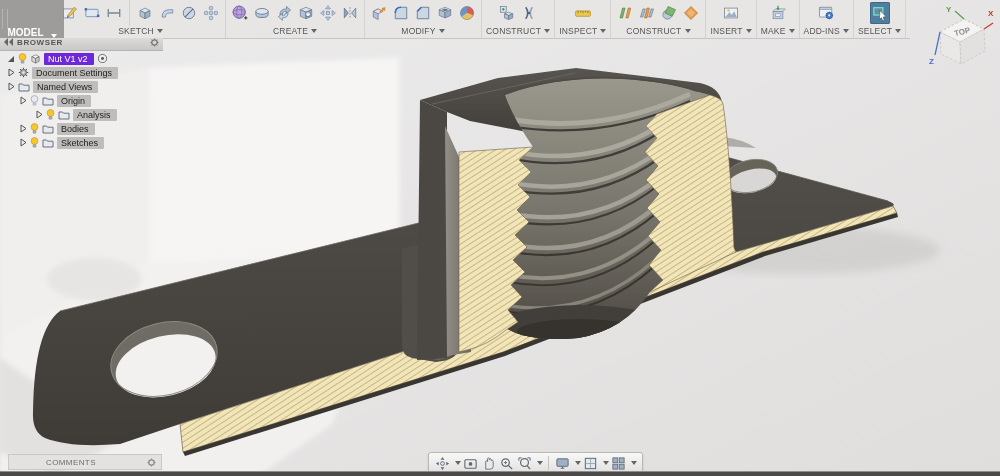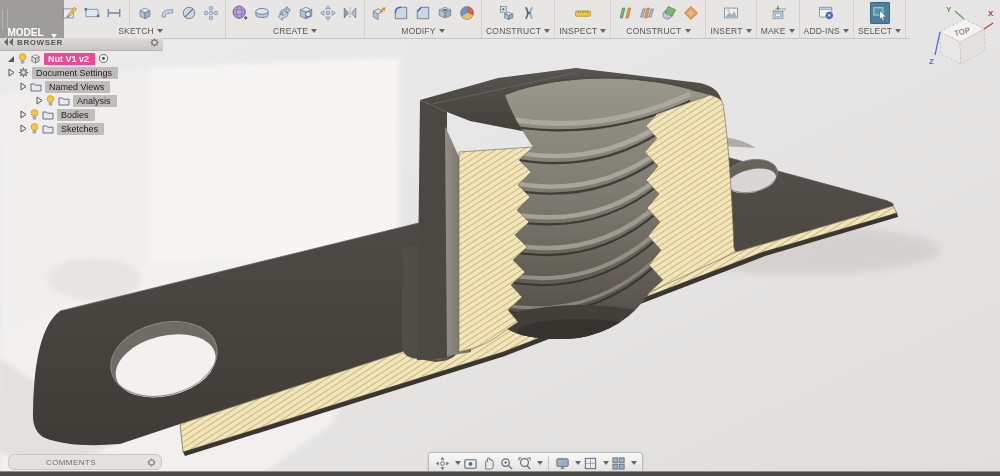--- a/index.html
+++ b/index.html
@@ -32,32 +32,32 @@
             cursor:pointer;white-space:nowrap;letter-spacing:.2px;}
   
   .browser{position:absolute;left:0;top:38px;width:170px;}
   .browser-header{width:163px;height:13px;background:linear-gradient(#dcdbda,#c9c8c7);
                   border-bottom:1px solid #b5b4b3;display:flex;align-items:flex-start;
                   padding:0 4px;box-sizing:border-box;}
   .browser-title{font-size:8px;font-weight:bold;color:#555;letter-spacing:.6px;margin-left:4px;flex:1;}
   .b-row{display:flex;align-items:center;height:13px;margin-top:1px;gap:3px;}
   .chip{background:rgba(179,178,177,.82);font-size:9px;color:#1d1d1d;padding:1px 6px 1px 4px;
         border-radius:1px;white-space:nowrap;line-height:10px;}
-  .chip.root{background:#ec4899;color:#fff;font-weight:bold;}
+  .chip.root{background:#6d28d9;color:#fff;font-weight:normal;}
   
   .viewcube{position:absolute;right:2px;top:2px;cursor:pointer;}
   
   .navbar{position:absolute;left:428px;top:452px;height:20px;display:flex;align-items:center;
           background:linear-gradient(#f8f8f7,#e2e1e0);border:1px solid #b9b8b7;border-radius:3px;
           padding:0 5px;gap:1px;box-shadow:0 1px 2px rgba(0,0,0,.15);}
   .nav-btn{display:flex;align-items:center;border:none;background:transparent;padding:1px;
            cursor:pointer;border-radius:2px;}
   .nav-sep{width:1px;height:14px;background:#c5c4c3;margin:0 4px;}
   .comments{position:absolute;left:8px;top:454px;width:154px;height:16px;background:#e3e2e1;
-            border:1px solid #c9c8c7;border-radius:6px;display:flex;align-items:center;
+            border:1px solid #c9c8c7;border-radius:0;display:flex;align-items:center;
             box-sizing:border-box;padding:0 5px;cursor:pointer;}
   .comments-label{font-size:8px;color:#6e6d6c;letter-spacing:.4px;margin-left:32px;flex:1;}
   .bottom-strip{position:absolute;left:0;bottom:0;width:1000px;height:4px;background:#4b4a49;
                 border-top:1px solid #8d8c8b;}
 </style>
 </head>
 <body>
 
 <div class="stage">
 
@@ -517,30 +517,43 @@
           <path d="M1,1 L6,4.5 L1,8 Z" fill="none" stroke="#555" stroke-width="1"></path>
         </svg>
       <svg width="11" height="11" viewBox="0 0 12 12">
           <circle cx="6" cy="6" r="3.2" fill="#b9b9b9" stroke="#5a5a5a" stroke-width="1"></circle>
           <path d="M6,0.8 V2.4 M6,9.6 V11.2 M0.8,6 H2.4 M9.6,6 H11.2 M2.3,2.3 L3.4,3.4 M8.6,8.6 L9.7,9.7 M9.7,2.3 L8.6,3.4 M3.4,8.6 L2.3,9.7" stroke="#5a5a5a" stroke-width="1.2"></path>
           <circle cx="6" cy="6" r="1.2" fill="#f0f0f0"></circle>
         </svg>
       <span class="chip">Document Settings</span>
     </div>
 
+    <div class="b-row" style="padding-left:8px">
+      <svg width="7" height="9" viewBox="0 0 7 9">
+          <path d="M1,1 L6,4.5 L1,8 Z" fill="none" stroke="#555" stroke-width="1"></path>
+        </svg>
+      <svg width="12" height="10" viewBox="0 0 12 10">
+          <path d="M1,2 L4.5,2 L5.5,3.2 L11,3.2 L11,9 L1,9 Z" fill="#e6e9ed" stroke="#5a6573" stroke-width="0.9"></path>
+        </svg>
+      <span class="chip">Named Views</span>
+    </div>
+
     <div class="b-row" style="padding-left:20px">
       <svg width="7" height="9" viewBox="0 0 7 9">
           <path d="M1,1 L6,4.5 L1,8 Z" fill="none" stroke="#555" stroke-width="1"></path>
         </svg>
+      <svg width="9" height="12" viewBox="0 0 9 12">
+          <circle cx="4.5" cy="4" r="3.4" fill="#e8ecf2" stroke="#9aa7b5" stroke-width="0.8"></circle>
+          <rect x="3" y="7.6" width="3" height="2.6" rx="0.6" fill="#c5cdd6" stroke="#9aa7b5" stroke-width="0.5"></rect>
+        </svg>
       <svg width="12" height="10" viewBox="0 0 12 10">
           <path d="M1,2 L4.5,2 L5.5,3.2 L11,3.2 L11,9 L1,9 Z" fill="#e6e9ed" stroke="#5a6573" stroke-width="0.9"></path>
         </svg>
-      <span class="chip">Named Views</span>
-    </div>
-
+      <span class="chip">Origin</span>
+    </div>
 
     <div class="b-row" style="padding-left:36px">
       <svg width="7" height="9" viewBox="0 0 7 9">
           <path d="M1,1 L6,4.5 L1,8 Z" fill="none" stroke="#555" stroke-width="1"></path>
         </svg>
       <svg width="9" height="12" viewBox="0 0 9 12">
           <circle cx="4.5" cy="4" r="3.4" fill="#f6c731" stroke="#c79b22" stroke-width="0.7"></circle>
           <rect x="3" y="7.6" width="3" height="2.6" rx="0.6" fill="#b0b0b0" stroke="#888" stroke-width="0.5"></rect>
         </svg>
       <svg width="12" height="10" viewBox="0 0 12 10">

